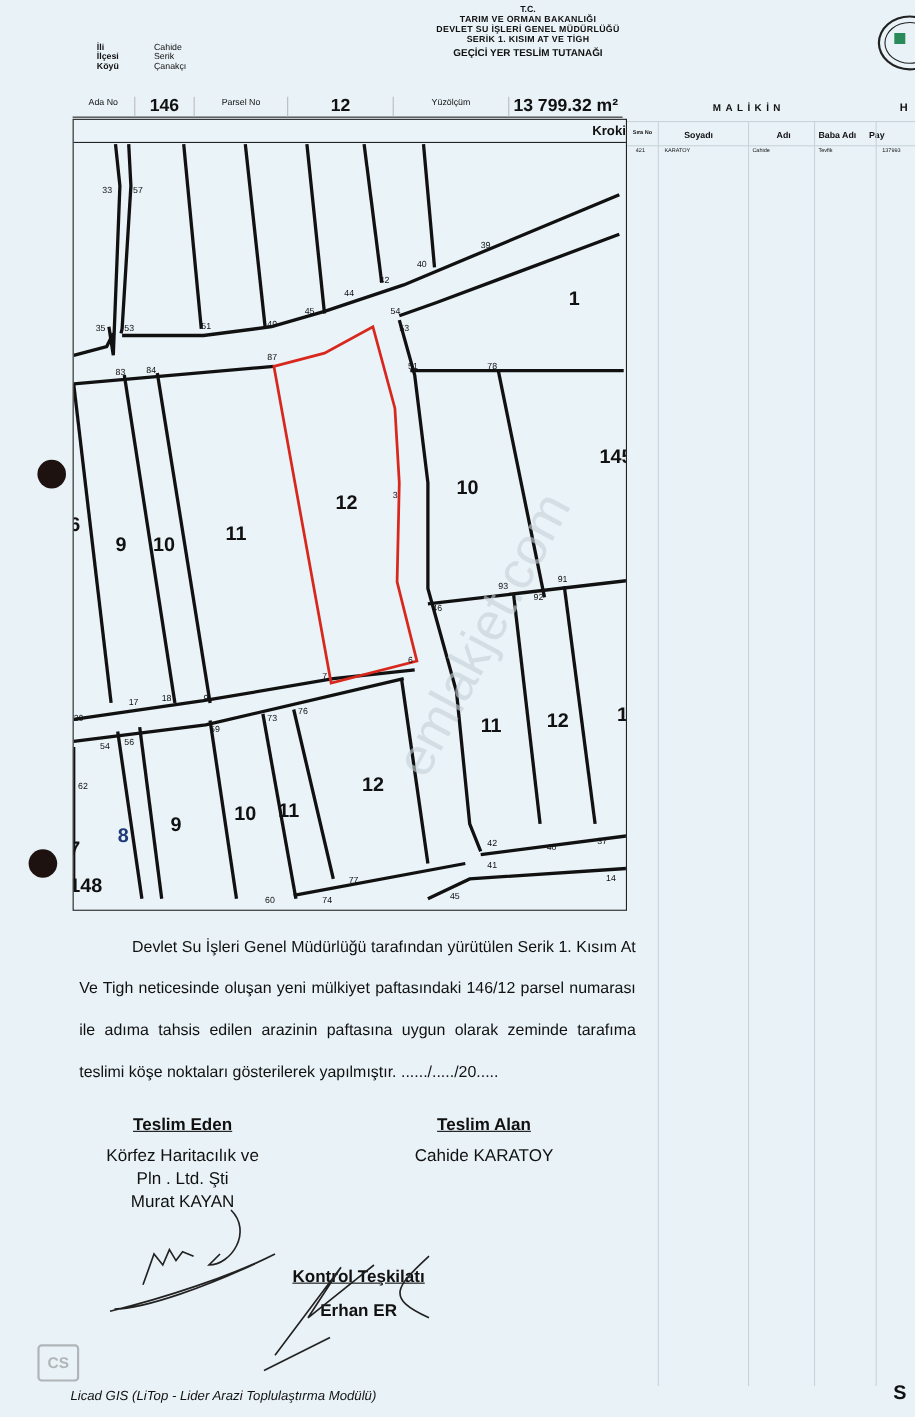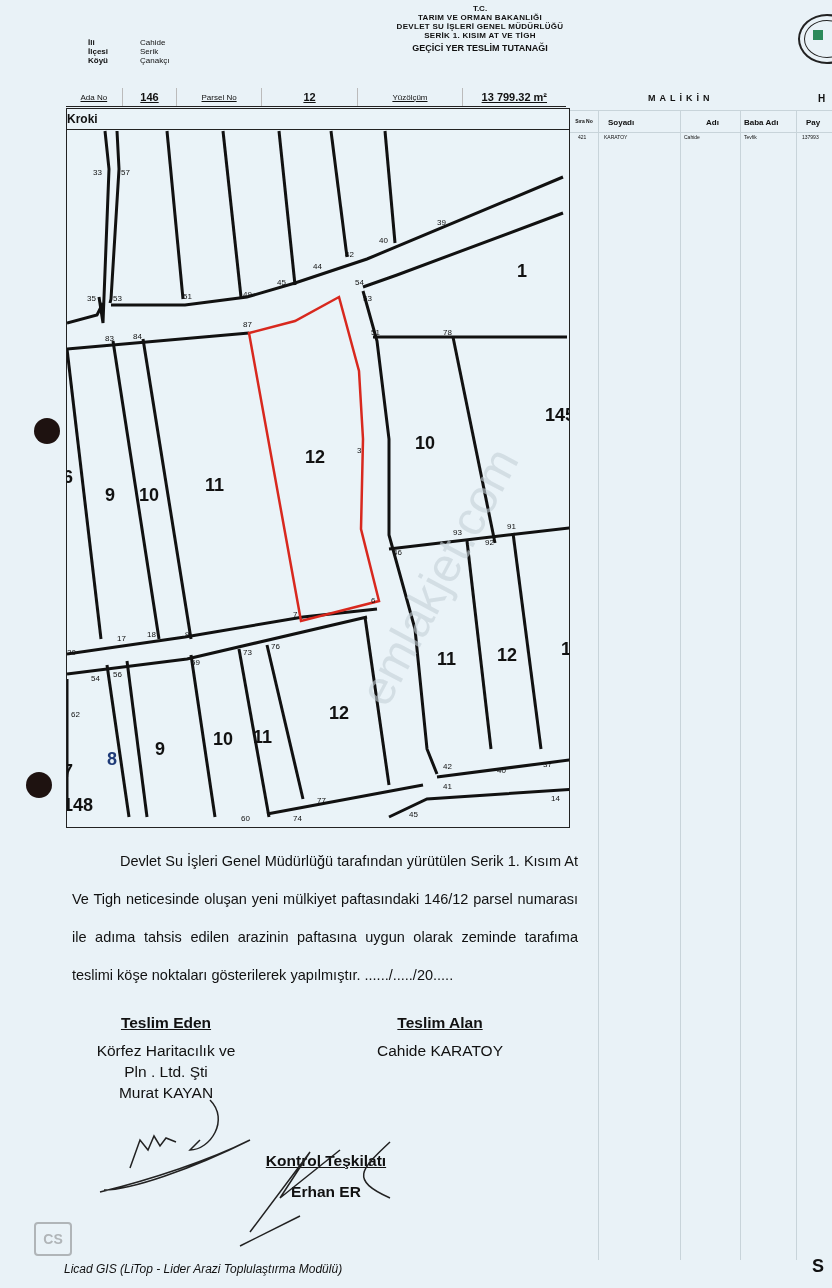--- a/index.html
+++ b/index.html
@@ -7,28 +7,28 @@
   .abs{position:absolute;}
   .hdr-left{left:76px;top:38px;}
   .hdr-left .row{display:flex;gap:14px;}
   .hdr-left .lbl{width:38px;font-size:8px;font-weight:bold;padding-left:12px;}
   .hdr-left .val{font-size:8px;}
   .title-block{left:340px;top:4px;width:280px;text-align:center;font-weight:bold;}
   .title-block .t1{font-size:8px;}
   .title-block .t2{font-size:8px;letter-spacing:0.3px;}
   .title-block .t5{font-size:9px;margin-top:3px;}
   .info-bar{left:66px;top:88px;width:500px;height:18px;display:flex;align-items:center;border-bottom:1.5px solid #222;}
-  .info-bar .cell{height:18px;display:flex;align-items:center;justify-content:center;border-right:1px solid #bbb;text-decoration:underline;}
+  .info-bar .cell{height:18px;display:flex;justify-content:center;border-right:1px solid #bbb;}
   .info-bar .lab{font-size:8px;}
-  .info-bar .num{font-size:11px;font-weight:bold;}
+  .info-bar .num{font-size:16px;font-weight:bold;}
   .logo{left:798px;top:14px;width:54px;height:46px;border:2px solid #222;border-radius:50%;}
   .logo::before{content:"";position:absolute;left:4px;top:4px;right:4px;bottom:4px;border:1.5px solid #222;border-radius:50%;}
   .logo-mark{position:absolute;left:13px;top:14px;width:10px;height:10px;background:#2b8a5a;}
   .kroki-frame{left:66px;top:108px;width:502px;height:718px;border:1.5px solid #222;background:#eaf3f8;}
-  .kroki-title{position:absolute;left:0;top:0;width:100%;height:20px;border-bottom:1.5px solid #222;text-align:left;font-weight:bold;font-size:12px;line-height:20px;}
+  .kroki-title{position:absolute;left:0;top:0;width:100%;height:20px;border-bottom:1.5px solid #222;text-align:right;font-weight:bold;font-size:12px;line-height:20px;}
   .owners{left:568px;top:88px;width:264px;}
   .owners .mal{position:absolute;left:80px;top:5px;font-size:9px;font-weight:bold;letter-spacing:4px;}
   .owners .h{position:absolute;left:250px;top:5px;font-size:10px;font-weight:bold;}
   .owners .th{position:absolute;top:30px;font-size:8px;font-weight:bold;}
   .owners .td{position:absolute;top:46px;font-size:5px;}
   .vline{position:absolute;width:1px;background:#c8d4da;}
   .body-text{left:72px;top:842px;width:506px;font-size:14.5px;line-height:38px;text-align:justify;}
   .body-text p{margin:0;text-indent:48px;}
   .sig-head{font-weight:bold;font-size:15.5px;text-decoration:underline;text-align:center;}
   .sig-name{font-size:15.5px;text-align:center;line-height:21px;}
@@ -87,24 +87,24 @@
     </div>
   <div class="cell" style="width:104px;border-right:none">
       <span class="num">13 799.32 m²</span>
     </div>
 </div>
 
 <div class="abs owners" style="height:1170px;text-align:center;">
   <div class="mal">MALİKİN</div>
   <div class="h">H</div>
   <div class="th" style="left:2px;font-size:5px;width:28px;">Sıra No</div>
-  <div class="th" style="left:40px">Soyadı</div>
+  <div class="th" style="left:54px">Soyadı</div>
   <div class="th" style="left:138px">Adı</div>
   <div class="th" style="left:176px">Baba Adı</div>
-  <div class="th" style="left:238px">Pay</div>
+  <div class="th" style="left:222px">Pay</div>
   <div class="td" style="left:10px">421</div>
   <div class="td" style="left:36px">KARATOY</div>
   <div class="td" style="left:116px">Cahide</div>
   <div class="td" style="left:176px">Tevfik</div>
   <div class="td" style="left:234px">137993</div>
   <div class="hline" style="left:0;top:22px;width:264px;background:#c8d4da;"></div>
   <div class="hline" style="left:0;top:44px;width:264px;background:#c8d4da;"></div>
   <div class="vline" style="left:30px;top:22px;height:1150px;"></div>
   <div class="vline" style="left:112px;top:22px;height:1150px;"></div>
   <div class="vline" style="left:172px;top:22px;height:1150px;"></div>

